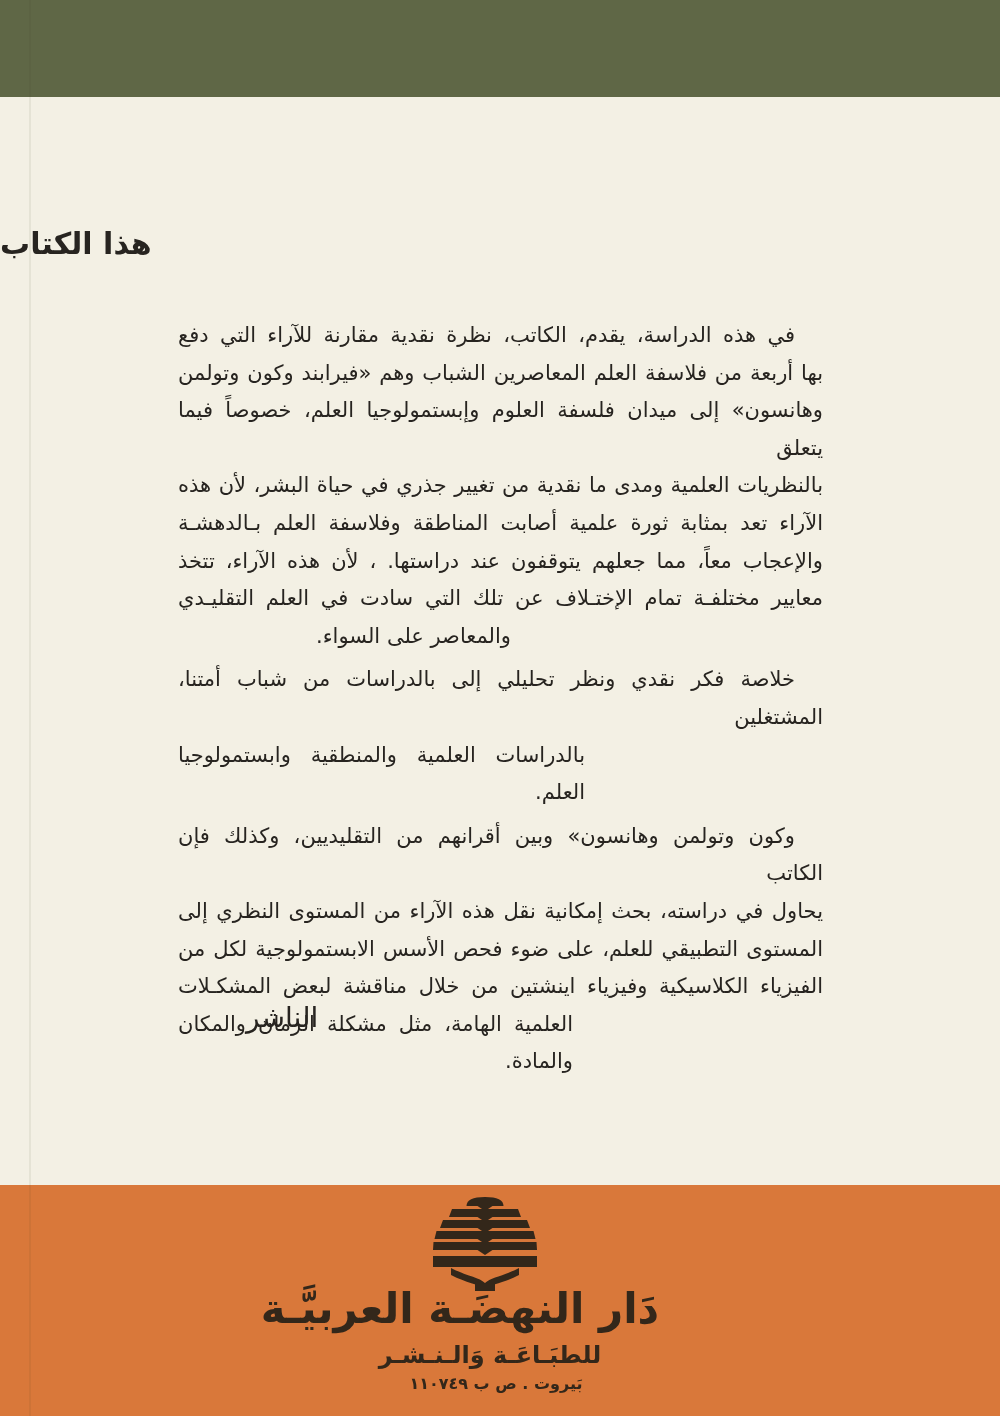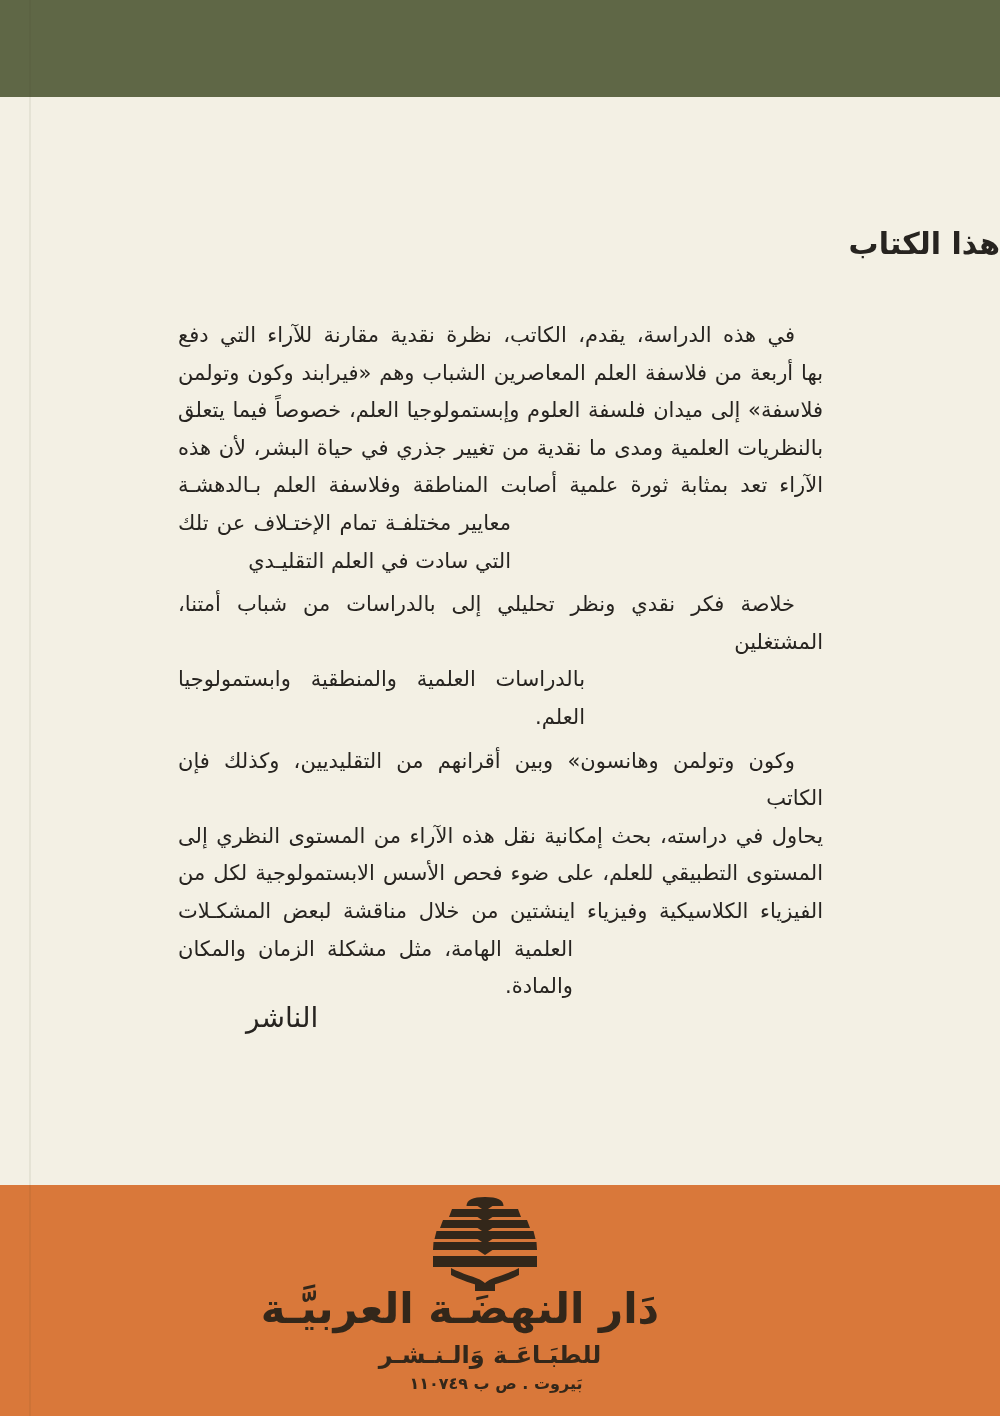--- a/index.html
+++ b/index.html
@@ -20,21 +20,21 @@
   .band-bottom {
     position: absolute; top: 1185px; left: 0; right: 0; bottom: 0;
     background: var(--band_bottom, #d9783a);
   }
   .crease {
     position: absolute; left: 29px; top: 0; bottom: 0; width: 2px;
     background: rgba(50, 50, 30, 0.07);
   }
   .title {
     position: absolute; top: 226px; left: 0; width: 1000px;
-    text-align: right; direction: rtl;
+    text-align: left; direction: rtl;
     font-size: 30px; font-weight: bold;
     color: var(--ink, #272420);
   }
   .body {
     position: absolute; top: 317px; left: 178px; width: 645px;
     direction: rtl; unicode-bidi: embed;
     color: var(--ink, #272420);
     font-size: 21px;
   }
   .para { margin-bottom: 6px; }
@@ -84,24 +84,26 @@
   <div class="band-top"></div>
   <div class="band-bottom"></div>
   <div class="crease"></div>
 
   <div class="title">هذا الكتاب</div>
 
   <div class="body" id="body">
       <div class="para">
         <div class="line">في هذه الدراسة، يقدم، الكاتب، نظرة نقدية مقارنة للآراء التي دفع</div>
         <div class="line">بها أربعة من فلاسفة العلم المعاصرين الشباب وهم «فيرابند وكون وتولمن</div>
-        <div class="line">فلاسفة» إلى ميدان فلسفة العلوم وإبستمولوجيا العلم، خصوصاً فيما يتعلق</div>
+        <div class="line">وهانسون» إلى ميدان فلسفة العلوم وإبستمولوجيا العلم، خصوصاً فيما يتعلق</div>
         <div class="line">بالنظريات العلمية ومدى ما نقدية من تغيير جذري في حياة البشر، لأن هذه</div>
         <div class="line">الآراء تعد بمثابة ثورة علمية أصابت المناطقة وفلاسفة العلم بـالدهشـة</div>
+        <div class="line">والإعجاب معاً، مما جعلهم يتوقفون عند دراستها. ، لأن هذه الآراء، تتخذ</div>
         <div class="line">معايير مختلفـة تمام الإختـلاف عن تلك التي سادت في العلم التقليـدي</div>
+        <div class="line">والمعاصر على السواء.</div>
       </div>
       <div class="para">
         <div class="line">خلاصة فكر نقدي ونظر تحليلي إلى بالدراسات من شباب أمتنا، المشتغلين</div>
         <div class="line">بالدراسات العلمية والمنطقية وابستمولوجيا العلم.</div>
       </div>
       <div class="para">
         <div class="line">وكون وتولمن وهانسون» وبين أقرانهم من التقليديين، وكذلك فإن الكاتب</div>
         <div class="line">يحاول في دراسته، بحث إمكانية نقل هذه الآراء من المستوى النظري إلى</div>
         <div class="line">المستوى التطبيقي للعلم، على ضوء فحص الأسس الابستمولوجية لكل من</div>
         <div class="line">الفيزياء الكلاسيكية وفيزياء اينشتين من خلال مناقشة لبعض المشكـلات</div>

